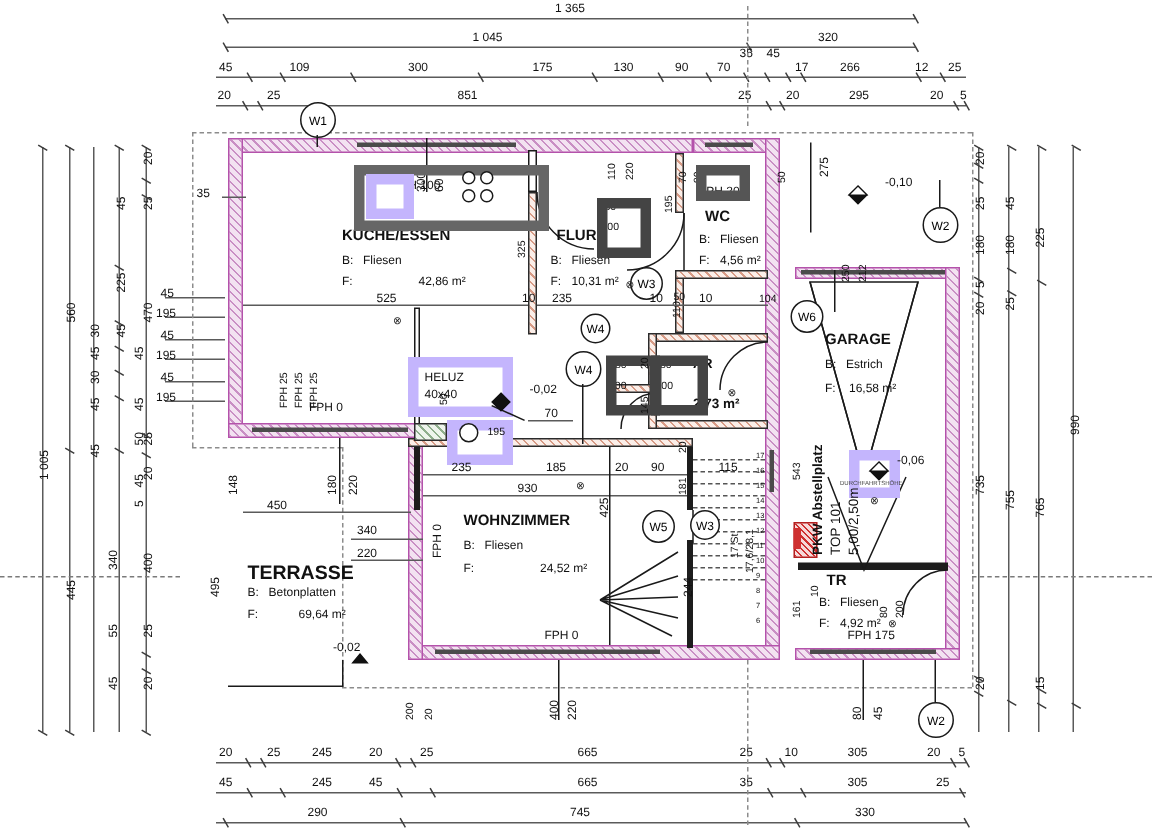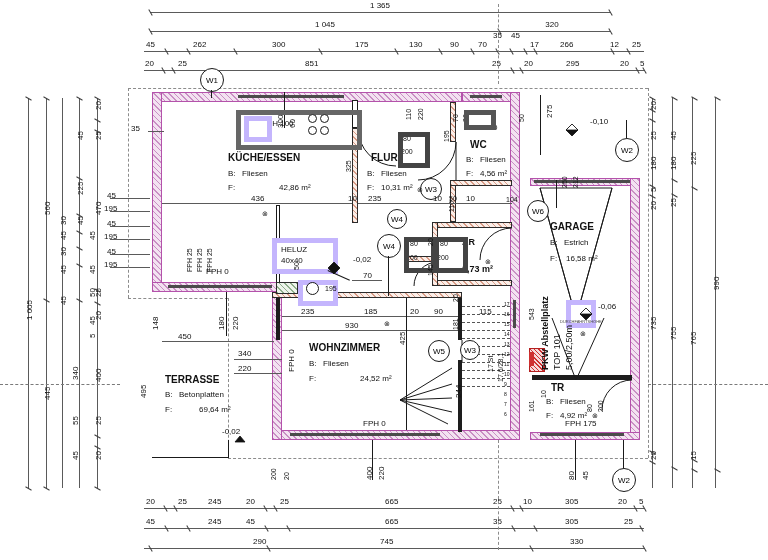--- a/index.html
+++ b/index.html
@@ -34,21 +34,21 @@
   .wall-thin{background:#ffffff;border:1px solid #1a1a1a;}
   .wall-solid{background:#1d1d1d;}
   .rline{position:absolute;background:#1a1a1a;height:1px;}
   .rlinev{position:absolute;background:#1a1a1a;width:1px;}
   .dash{position:absolute;border-top:1px dashed #8c8c8c;}
   .dashv{position:absolute;border-left:1px dashed #8c8c8c;}
   .dashdot{position:absolute;border-top:1px dashed #7a7a7a;}
   .circ{position:absolute;border:1px solid #1a1a1a;border-radius:50%;
         background:#fff;display:flex;align-items:center;justify-content:center;
         font-size:8px;}
-  .box{position:absolute;border:5px solid #c4b5fd;background:#fff;}
+  .box{position:absolute;border:7px solid #c4b5fd;background:#fff;}
   .boxb{position:absolute;border:1.4px solid #111;background:#fff;}
   .sym{position:absolute;font-size:7px;color:#222;}
   .hatchg{background:
       repeating-linear-gradient(45deg,#8fae8c 0 1px,transparent 1px 4px),
       #eef4ec;border:1px solid #2b2b2b;}
   .red{position:absolute;background:
       repeating-linear-gradient(45deg,#cf3030 0 1px,transparent 1px 3px),
       #f6d9d9;border:1px solid #b42020;}
   .glass{position:absolute;background:#4b4b4b;}
   .stairtread{position:absolute;border-top:1px dashed #555;}
@@ -67,21 +67,21 @@
 
   <div class="dim dimh" style="left:150px;top:31px;width:460px;"></div>
   <div class="tick" style="left:147px;top:31px;"></div>
   <div class="tick" style="left:496px;top:31px;"></div>
   <div class="tick" style="left:607px;top:31px;"></div>
   <div class="t c" style="left:300px;top:21px;width:50px;">1 045</div>
   <div class="t c" style="left:527px;top:21px;width:50px;">320</div>
 
   <div class="dim dimh" style="left:144px;top:51px;width:500px;"></div>
   <div class="t" style="left:146px;top:41px;">45</div>
-  <div class="t" style="left:193px;top:41px;">262</div>
+  <div class="t" style="left:193px;top:41px;">109</div>
   <div class="t" style="left:272px;top:41px;">300</div>
   <div class="t" style="left:355px;top:41px;">175</div>
   <div class="t" style="left:409px;top:41px;">130</div>
   <div class="t" style="left:450px;top:41px;">90</div>
   <div class="t" style="left:478px;top:41px;">70</div>
   <div class="t" style="left:493px;top:32px;">35</div>
   <div class="t" style="left:511px;top:32px;">45</div>
   <div class="t" style="left:530px;top:41px;">17</div>
   <div class="t" style="left:560px;top:41px;">266</div>
   <div class="t" style="left:610px;top:41px;">12</div>
@@ -257,21 +257,21 @@
   <div class="t" style="left:624px;top:518px;">25</div>
   <div class="tick" style="left:163px;top:528px;"></div>
   <div class="tick" style="left:185px;top:528px;"></div>
   <div class="tick" style="left:263px;top:528px;"></div>
   <div class="tick" style="left:285px;top:528px;"></div>
   <div class="tick" style="left:510px;top:528px;"></div>
   <div class="tick" style="left:532px;top:528px;"></div>
   <div class="tick" style="left:638px;top:528px;"></div>
 
   <div class="dim dimh" style="left:144px;top:548px;width:500px;"></div>
-  <div class="t" style="left:205px;top:538px;margin-left:48px;">290</div>
+  <div class="t" style="left:205px;top:538px;">290</div>
   <div class="t" style="left:380px;top:538px;">745</div>
   <div class="t" style="left:570px;top:538px;">330</div>
   <div class="tick" style="left:147px;top:548px;"></div>
   <div class="tick" style="left:265px;top:548px;"></div>
   <div class="tick" style="left:528px;top:548px;"></div>
   <div class="tick" style="left:641px;top:548px;"></div>
 
   <div class="dash" style="left:128px;top:88px;width:520px;"></div>
   <div class="dashv" style="left:128px;top:88px;height:210px;"></div>
   <div class="dashv" style="left:648px;top:88px;height:370px;"></div>
@@ -419,21 +419,21 @@
   <div class="t" style="left:564px;top:239px;">Estrich</div>
   <div class="t" style="left:550px;top:255px;">F:</div>
   <div class="t" style="left:566px;top:255px;">16,58 m²</div>
 
   <div class="t b" style="left:309px;top:343px;font-size:10px;">WOHNZIMMER</div>
   <div class="t" style="left:309px;top:360px;">B:</div>
   <div class="t" style="left:323px;top:360px;">Fliesen</div>
   <div class="t" style="left:309px;top:375px;">F:</div>
   <div class="t" style="left:360px;top:375px;">24,52 m²</div>
 
-  <div class="t b" style="left:165px;top:375px;font-size:10px;">TERRASSE</div>
+  <div class="t b" style="left:165px;top:375px;font-size:13px;">TERRASSE</div>
   <div class="t" style="left:165px;top:391px;">B:</div>
   <div class="t" style="left:179px;top:391px;">Betonplatten</div>
   <div class="t" style="left:165px;top:406px;">F:</div>
   <div class="t" style="left:199px;top:406px;">69,64 m²</div>
 
   <div class="t b" style="left:551px;top:383px;font-size:10px;">TR</div>
   <div class="t" style="left:546px;top:398px;">B:</div>
   <div class="t" style="left:560px;top:398px;">Fliesen</div>
   <div class="t" style="left:546px;top:412px;">F:</div>
   <div class="t" style="left:560px;top:412px;">4,92 m²</div>
@@ -507,21 +507,21 @@
   <div class="t" style="left:401px;top:148px;font-size:7px;">200</div>
   <div class="box" style="left:398px;top:132px;width:22px;height:26px;background:transparent;border-color:#444;"></div>
 
   <div class="t v" style="left:443px;top:142px;font-size:7px;">195</div>
   <div class="t v" style="left:546px;top:118px;">275</div>
   <div class="rlinev" style="left:540px;top:95px;height:60px;"></div>
 
   <div class="t" style="left:131px;top:125px;">35</div>
   <div class="dim dimh" style="left:148px;top:131px;width:16px;"></div>
 
-  <div class="t" style="left:251px;top:195px;">436</div>
+  <div class="t" style="left:251px;top:195px;">525</div>
   <div class="dim dimh" style="left:162px;top:203px;width:190px;"></div>
 
   <div class="t v" style="left:345px;top:172px;font-size:7px;">325</div>
   <div class="t" style="left:368px;top:195px;">235</div>
   <div class="t" style="left:348px;top:195px;">10</div>
   <div class="t" style="left:433px;top:195px;">10</div>
   <div class="t" style="left:466px;top:195px;">10</div>
   <div class="t" style="left:449px;top:195px;font-size:7px;">50</div>
   <div class="t v" style="left:448px;top:212px;font-size:7px;">110</div>
   <div class="dim dimh" style="left:358px;top:203px;width:154px;"></div>

